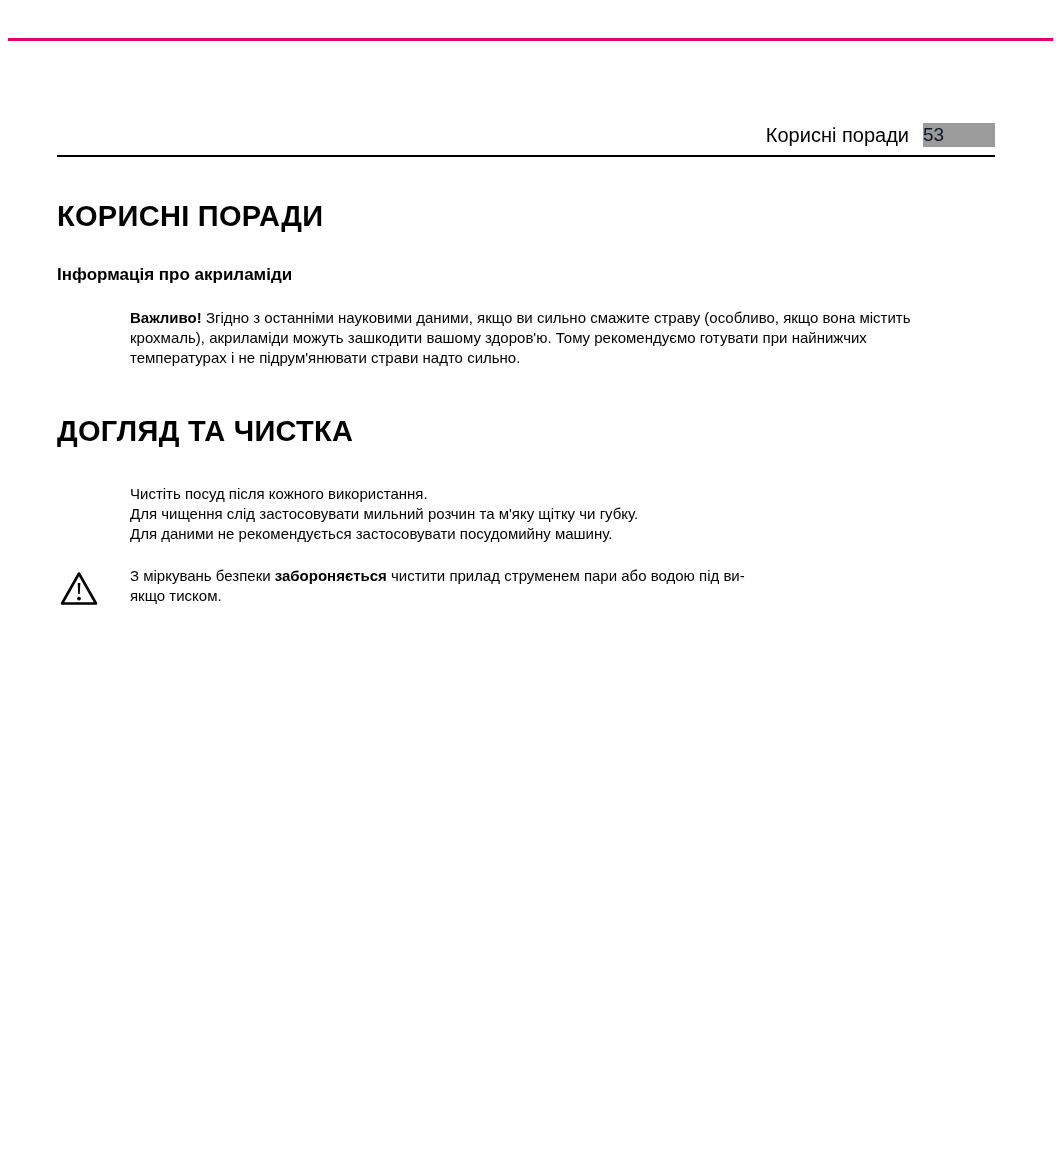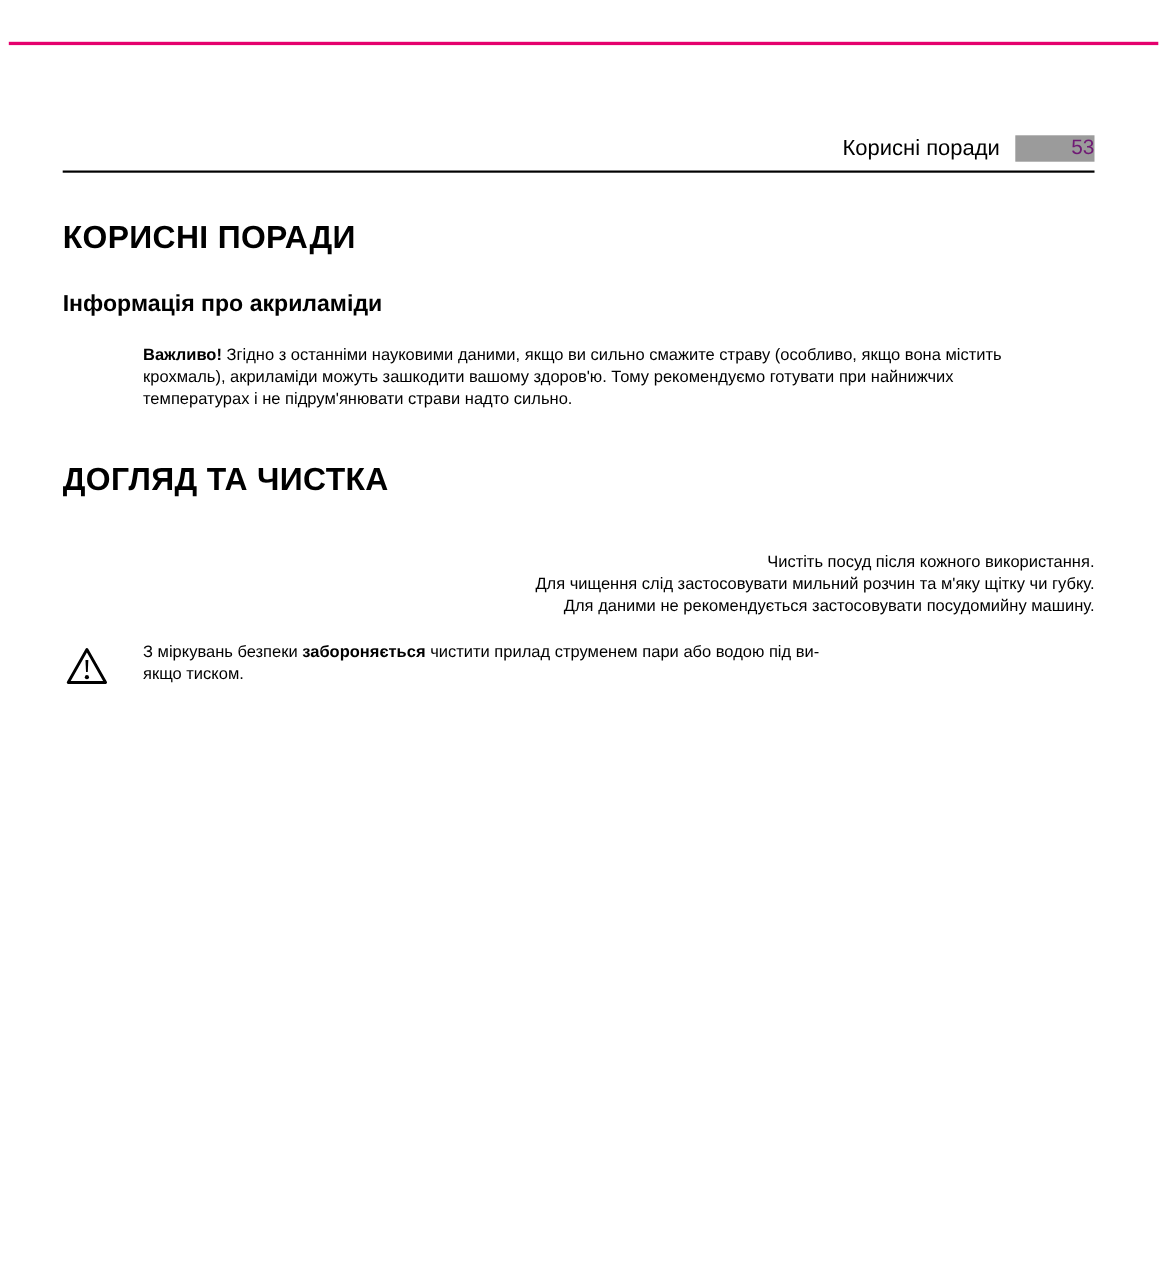--- a/index.html
+++ b/index.html
@@ -34,62 +34,61 @@
   }
   .running-title {
     font-size: 20px;
     line-height: 26px;
   }
   .page-number {
     display: inline-block;
     width: 72px;
     height: 24px;
     line-height: 24px;
-    text-align: right;
+    text-align: left;
     background: var(--pagenum-bg, #9b9b9b);
-    color: #701a75;
+    color: #0f172a;
     font-size: 19px;
   }
   .header-rule {
     margin: 7px 66px 0 57px;
     border-bottom: 2px solid #000;
   }
   .content {
     padding: 0 66px 0 57px;
   }
   h1 {
     font-size: 29px;
     font-weight: bold;
     letter-spacing: 0.3px;
     line-height: 1.1;
     margin: 44px 0 0 0;
   }
   h1.second {
     margin-top: 48px;
   }
   h2 {
-    font-size: 21px;
+    font-size: 17px;
     font-weight: bold;
     margin: 32px 0 0 0;
     line-height: 1.15;
   }
   .body-text {
     font-size: 15px;
     line-height: 20px;
   }
   .indent {
     margin-left: 73px;
   }
   p.note {
     margin: 24px 0 0 73px;
     max-width: 805px;
   }
   .care-lines {
-    margin-top: 48px;
-    text-align: right;
+    margin-top: 36px;
   }
   .care-lines p {
     margin: 0;
   }
   .warning {
     display: flex;
     margin-top: 22px;
     align-items: flex-start;
   }
   .warn-icon {

